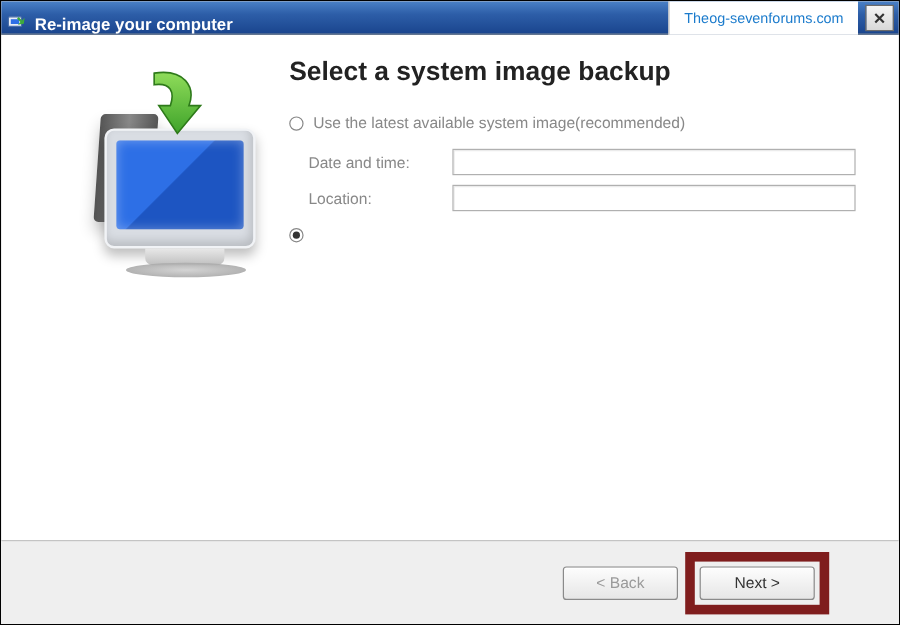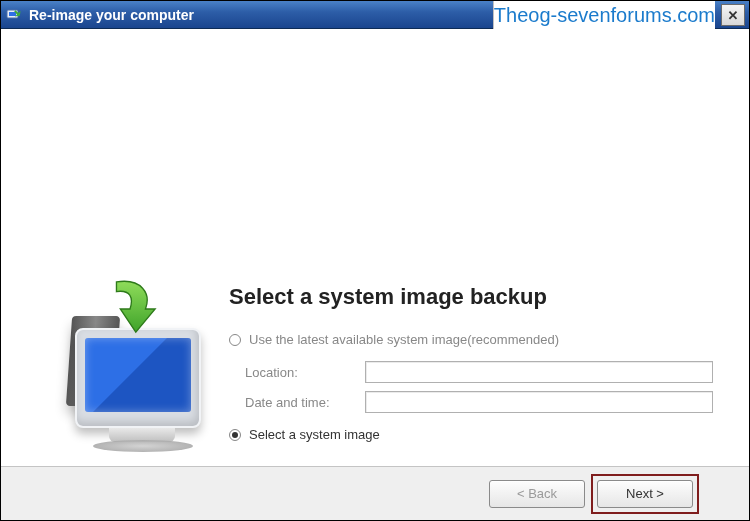--- a/index.html
+++ b/index.html
@@ -11,42 +11,42 @@
     background:#fff;
     position:relative;
     border:1px solid #000;
   }
 
   
   .titlebar {
     height:28px;
     background: linear-gradient(#4a81c7, #2d5ea8 40%, #1a458e);
     border-bottom:1px solid #0d2b55;
-    display:flex; align-items:center;
+    display:flex; align-items:flex-end;
     color:#fff;
     position:relative;
     padding-left:4px;
   }
   .titlebar .title-icon {
     width:18px; height:18px;
     display:flex; align-items:center; justify-content:center;
     margin-right:6px;
   }
   .titlebar .title-text {
     font-weight:bold;
     font-size:14px;
   }
   .watermark {
     position:absolute; right:34px; top:0; height:28px;
     display:flex; align-items:center;
-    padding:0 0;
+    padding:0 12px;
     background:#fff;
     color:#1b7bcc;
     font-family: "Comic Sans MS", cursive, sans-serif;
-    font-size:20px;
+    font-size:12px;
     border-left:1px solid #c0c0c0;
   }
   .close-btn {
     position:absolute; right:4px; top:3px;
     width:24px; height:22px;
     background:linear-gradient(#f5f5f5,#d8d8d8);
     border:1px solid #6b6b6b;
     display:flex; align-items:center; justify-content:center;
     font-family: Arial, sans-serif;
     font-size:13px; font-weight:bold;
@@ -56,23 +56,22 @@
 
   .client {
     position:absolute; top:28px; left:0; right:0; bottom:0;
     background:#fff;
     display:flex; flex-direction:column;
   }
 
   .body-area {
     flex:1;
     display:flex;
-    padding: 18px 36px 10px 8px;
+    padding: 18px 36px 10px 20px;
     overflow:hidden;
-    align-items:flex-end;
   }
   .illus {
     width:220px;
     flex:0 0 220px;
     padding-top:8px;
   }
   .illus-holder {
     position:relative;
     width:200px; height:180px;
   }
@@ -177,47 +176,47 @@
     height:22px;
     border:1px solid #b0b0b0;
     background:#fff;
     box-shadow: inset 1px 1px 0 rgba(0,0,0,0.08);
   }
 
   .opt2 { color:#333; margin-top:4px; }
 
   
   .button-strip {
-    height:54px;
+    height:70px;
     border-top:1px solid #c4c4c4;
     background:#efefef;
     display:flex;
     justify-content:flex-end;
     align-items:center;
-    padding-right:40px;
+    padding-right:26px;
     gap:6px;
   }
   button.win {
     height:28px;
     min-width:96px;
     padding:0 12px;
     background:linear-gradient(#fdfdfd,#e6e6e6);
     border:1px solid #8a8a8a;
     border-radius:3px;
     font-family:inherit;
     font-size:13px;
     color:#333;
     cursor:default;
     box-shadow: 0 1px 0 #fff inset;
   }
   button.win.disabled { color:#9a9a9a; }
   .highlight-box {
-    border:2px solid #7f1d1d;
+    border:8px solid #7f1d1d;
     padding:4px;
-    margin-right:10px;
+    margin-right:32px;
     display:inline-flex;
   }
 </style>
 </head>
 <body>
 
 <div class="titlebar">
   <span class="title-icon">
     <svg width="16" height="16" viewBox="0 0 16 16">
       <rect x="1" y="3" width="11" height="8" rx="1" fill="#e8eef7" stroke="#4a6ea9"></rect>
@@ -259,32 +258,31 @@
     <div class="content">
       <h1 class="page-title">Select a system image backup</h1>
 
       <div class="opt-row">
         <span class="fake-radio"></span>
         <span>Use the latest available system image(recommended)</span>
       </div>
 
       <div class="fields">
         <div class="field-row">
+          <label>Date and time:</label>
+          <div class="ro"></div>
+        </div>
+        <div class="field-row">
           <label>Location:</label>
           <div class="ro"></div>
         </div>
-        <div class="field-row">
-          <label>Date and time:</label>
-          <div class="ro"></div>
-        </div>
       </div>
 
       <div class="opt-row opt2">
         <span class="fake-radio checked"></span>
-        <span>Select a system image</span>
       </div>
     </div>
   </div>
 
   <div class="button-strip">
     <button class="win disabled">&lt; Back</button>
     <span class="highlight-box">
       <button class="win">Next &gt;</button>
     </span>
   </div>

